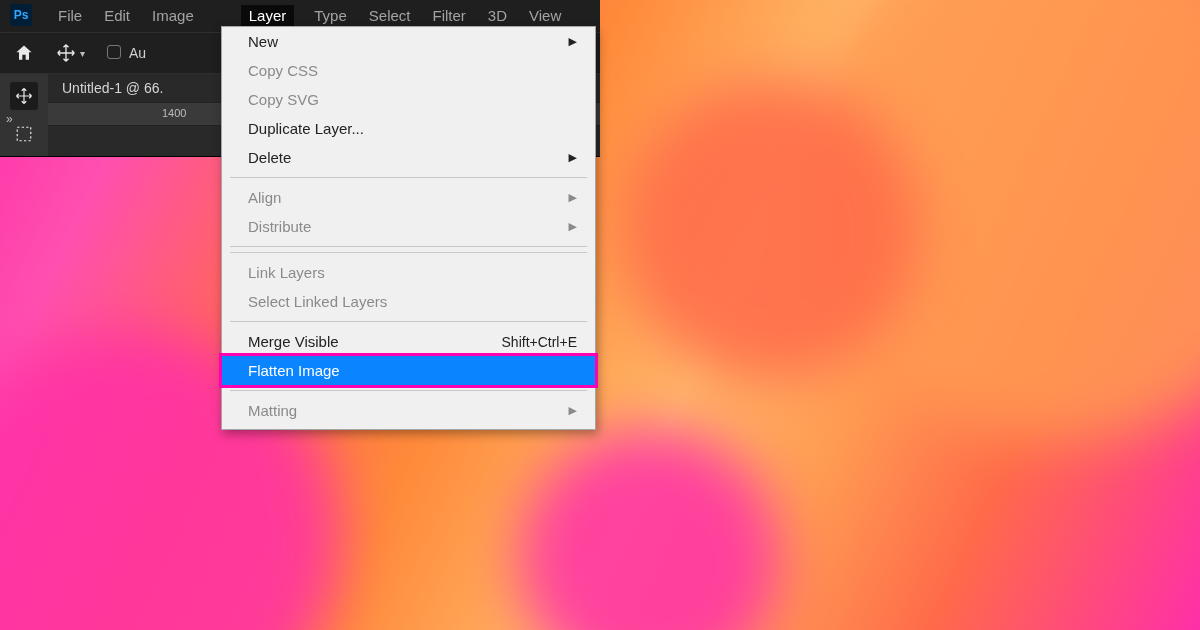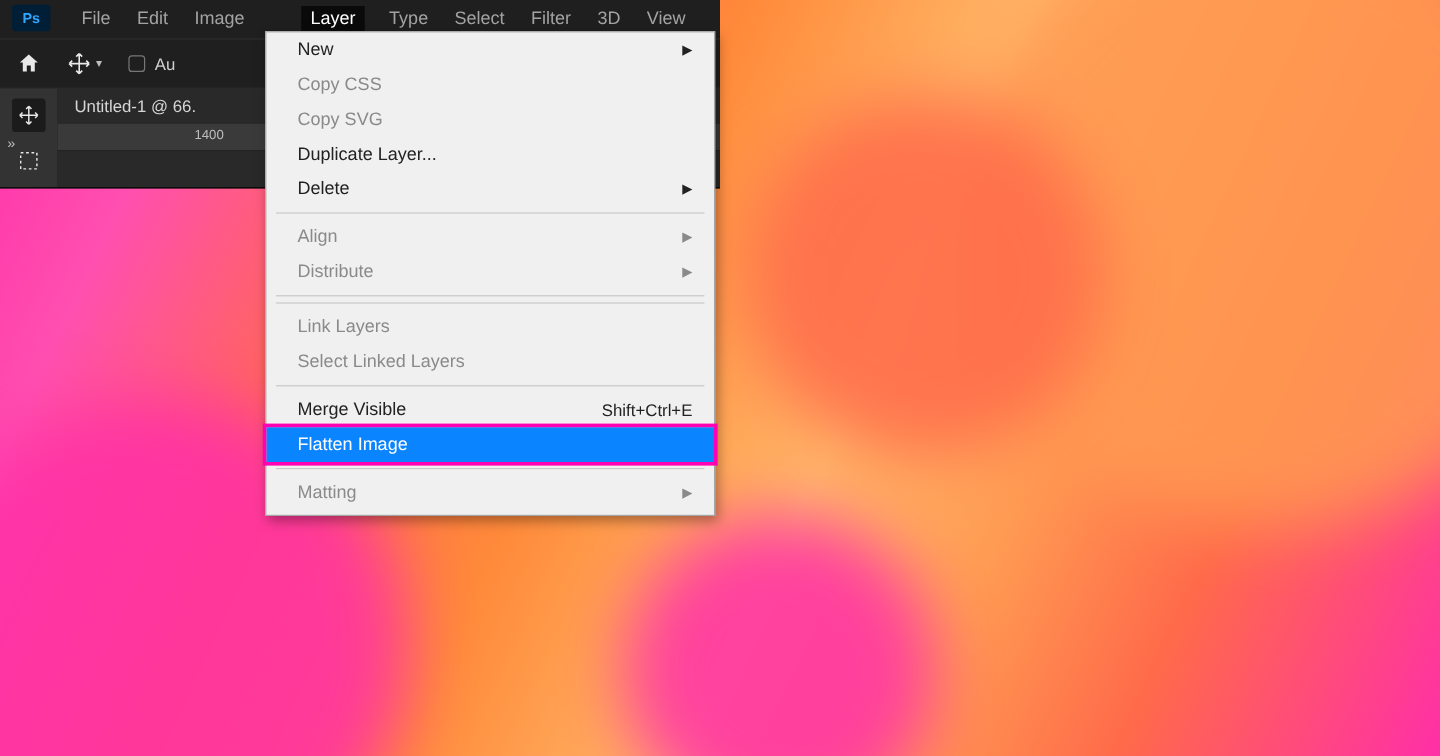--- a/index.html
+++ b/index.html
@@ -31,21 +31,21 @@
     border-bottom: 1px solid #000;
   }
   .menubar {
     display: flex;
     align-items: center;
     gap: 18px;
     padding: 4px 10px 6px 10px;
     font-size: 15px;
   }
   .ps-logo {
-    width: 32px; height: 22px;
+    width: 22px; height: 22px;
     background: #001e36;
     color: #31a8ff;
     font-weight: 700;
     font-size: 12px;
     display: flex; align-items: center; justify-content: center;
     border-radius: 3px;
     margin-right: 6px;
   }
   .menu-item { color: #a3a3a3; cursor: default; padding: 2px 2px; }
   .menu-item.active { background: #0a0a0a; color: #fff; padding: 2px 8px; margin-left: 27px; }
@@ -151,21 +151,21 @@
         <svg width="20" height="20" viewBox="0 0 24 24" fill="#e8e8e8">
             <path d="M12 3l9 8h-3v9h-4v-6H10v6H6v-9H3z"></path>
           </svg>
       </span>
       <span class="move-icon" style="display:flex;align-items:center;">
         <svg width="20" height="20" viewBox="0 0 24 24" fill="none" stroke="#e8e8e8" stroke-width="1.6">
             <path d="M12 2v20M2 12h20M12 2l-3 3M12 2l3 3M12 22l-3-3M12 22l3-3M2 12l3-3M2 12l3 3M22 12l-3-3M22 12l-3 3"></path>
           </svg>
         <span class="chev">▾</span>
       </span>
-      <span style="display:flex;align-items:center;gap:8px;">
+      <span style="display:flex;gap:8px;">
         <span class="cb"></span>
         <span>Au</span>
       </span>
     </div>
 
     <span class="expand">»</span>
 
     <div class="doc-strip">
       <div class="tools-col">
         <div class="tool-btn active">

